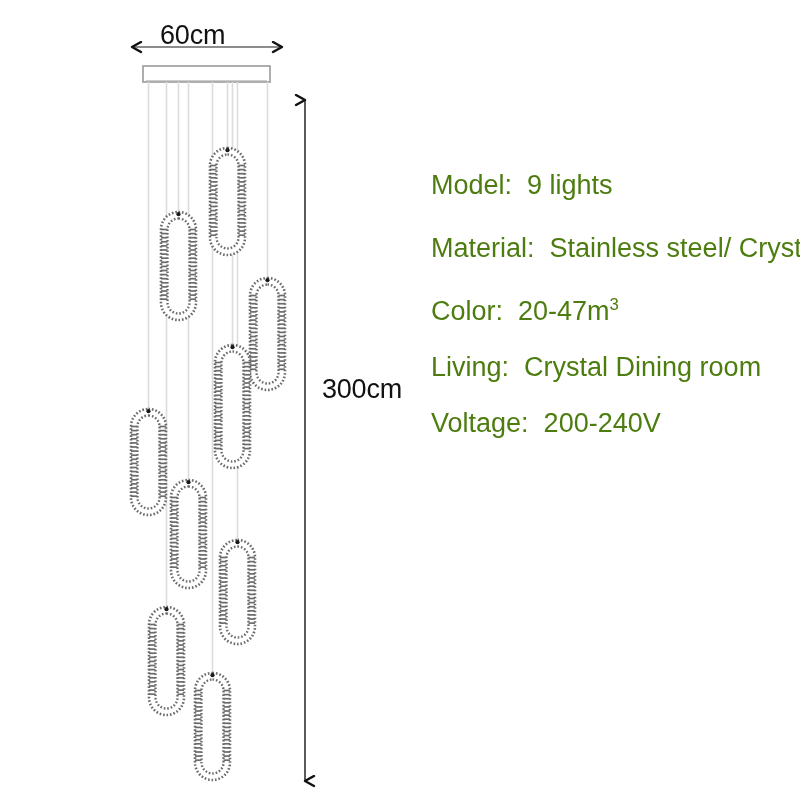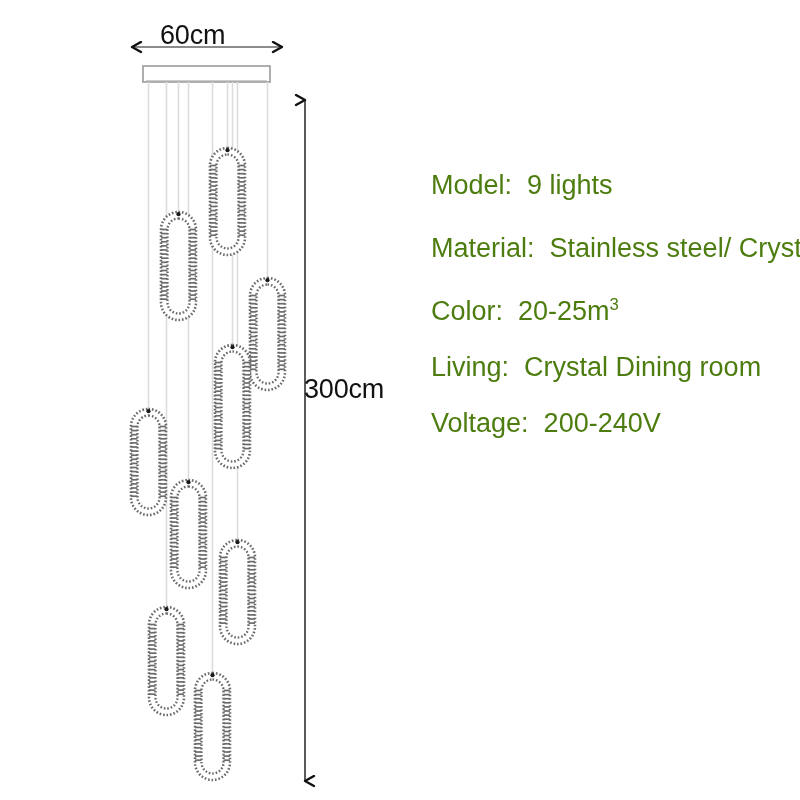--- a/index.html
+++ b/index.html
@@ -50,21 +50,21 @@
     left: 250px;
     top: 372px;
     text-align: right;
     width: 152px;
     white-space: normal;
   }
   #height-label .hl-line {
     display: block;
   }
   #height-label .hl-line.first {
-    text-align: left;
+    text-align: right;
     padding-left: 54px;
   }
 
   
   #spec-list {
     position: absolute;
     left: 431px;
     top: 172px;
     width: 360px;
   }
@@ -518,18 +518,18 @@
 
   <div id="width-label" class="dim-label">60cm</div>
 
   <div id="height-label" class="dim-label">
     <span class="hl-line first">300cm</span>
   </div>
 
   <div id="spec-list">
       <div class="spec-row"><span class="sk">Model:</span><span>&nbsp;&nbsp;</span><span class="sv">9 lights</span></div>
       <div class="spec-row wrap"><span class="sk">Material:</span><span>&nbsp;&nbsp;</span><span class="sv">Stainless steel/ Crystal</span></div>
-      <div class="spec-row"><span class="sk">Color:</span><span>&nbsp;&nbsp;</span><span class="sv">20-25m</span><sup class="cube">3</sup></div>
+      <div class="spec-row"><span class="sk">Color:</span><span>&nbsp;&nbsp;</span><span class="sv">20-47m</span><sup class="cube">3</sup></div>
       <div class="spec-row"><span class="sk">Living:</span><span>&nbsp;&nbsp;</span><span class="sv">Crystal Dining room</span></div>
       <div class="spec-row"><span class="sk">Voltage:</span><span>&nbsp;&nbsp;</span><span class="sv">200-240V</span></div>
     </div>
 
 </div>
 
 </body></html>

